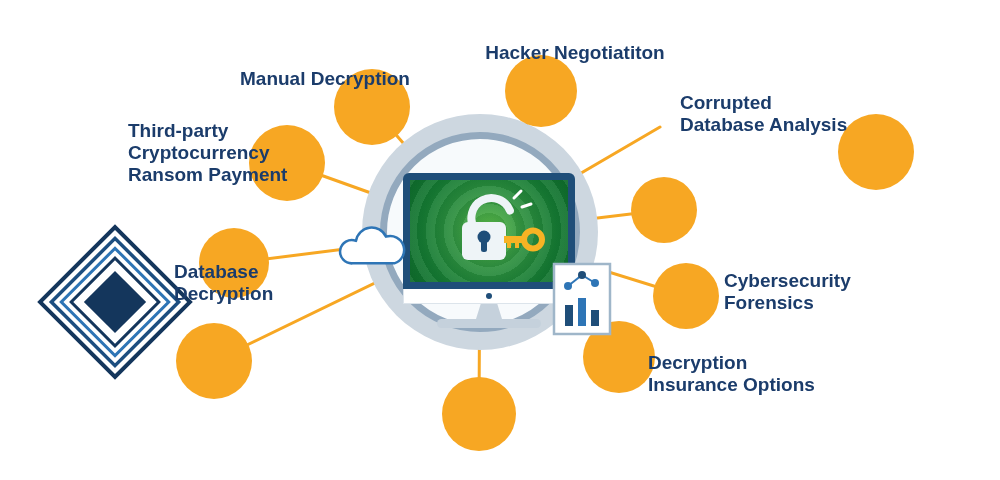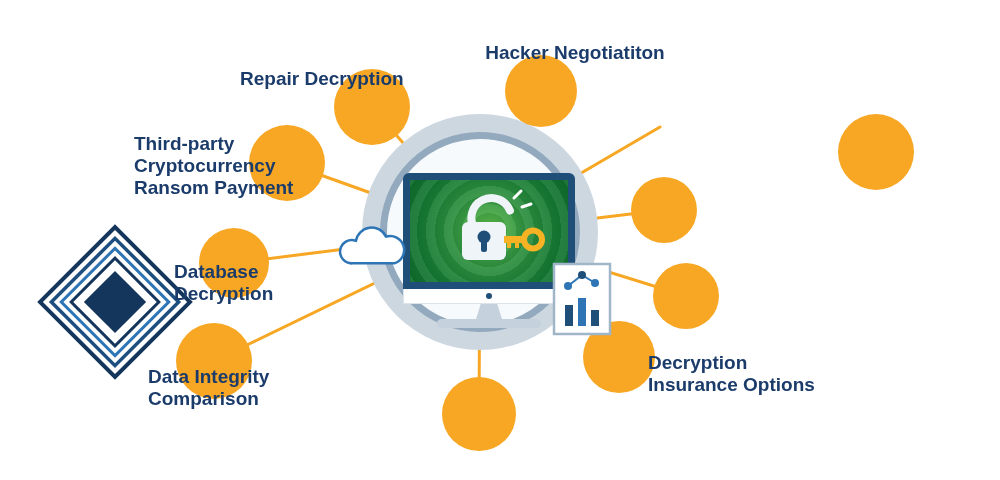--- a/index.html
+++ b/index.html
@@ -59,21 +59,21 @@
     color:#1B3C6B;white-space:pre-line;z-index:6;}
   .label-hacker{left:468px;top:42px;width:214px;text-align:center;}
   .label-manual{left:240px;top:68px;}
   .label-corrupted{left:680px;top:92px;}
   .label-precision{left:702px;top:182px;}
   .label-cyber{left:724px;top:270px;}
   .label-insurance{left:648px;top:352px;}
   .label-incident{left:340px;top:393px;}
   .label-integrity{left:148px;top:366px;}
   .label-dbdecrypt{left:174px;top:261px;}
-  .label-thirdparty{left:134px;top:120px;margin-top:13px;}
+  .label-thirdparty{left:128px;top:120px;}
 </style>
 </head>
 <body>
 
 <div class="stage">
 
   <svg class="spokes" width="1000" height="480" viewBox="0 0 1000 480">
     <g stroke="#F7A723" stroke-width="3" stroke-linecap="round">
       <line x1="480" y1="232" x2="541" y2="91"></line>
       <line x1="480" y1="232" x2="372" y2="107"></line>
@@ -150,24 +150,26 @@
   <div class="node node-corrupted"></div>
   <div class="node node-precision"></div>
   <div class="node node-cyber"></div>
   <div class="node node-insurance"></div>
   <div class="node node-incident"></div>
   <div class="node node-integrity"></div>
   <div class="node node-dbdecrypt"></div>
   <div class="node node-thirdparty"></div>
 
   <div class="label label-hacker">Hacker Negotiatiton</div>
-  <div class="label label-manual">Repair Decryption</div>
+  <div class="label label-manual">Manual Decryption</div>
+  <div class="label label-corrupted">Corrupted
+Database Analysis</div>
+  <div class="label label-cyber">Cybersecurity
+Forensics</div>
   <div class="label label-insurance">Decryption
 Insurance Options</div>
-  <div class="label label-integrity">Data Integrity
-Comparison</div>
   <div class="label label-dbdecrypt">Database
 Decryption</div>
   <div class="label label-thirdparty">Third-party
 Cryptocurrency
 Ransom Payment</div>
 
 </div>
 
 </body></html>

